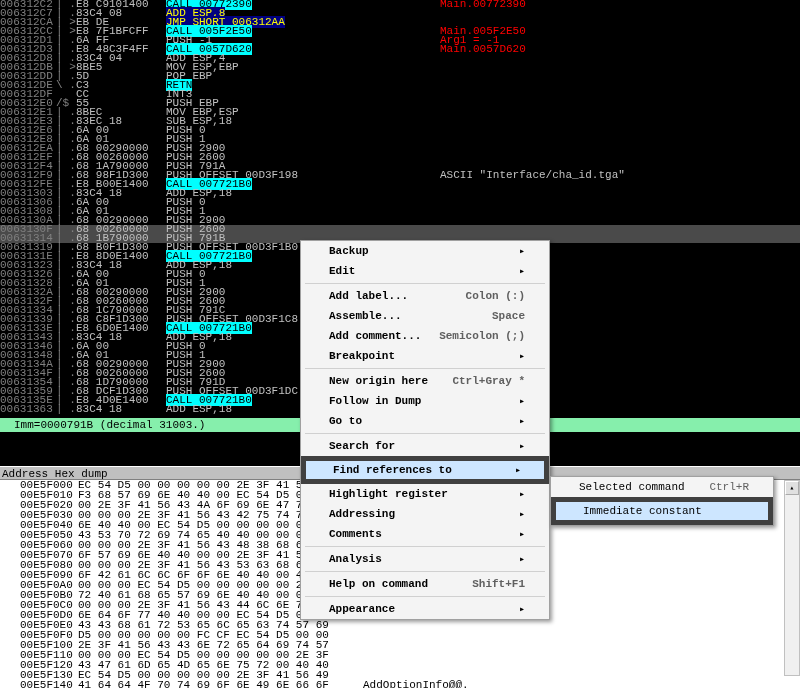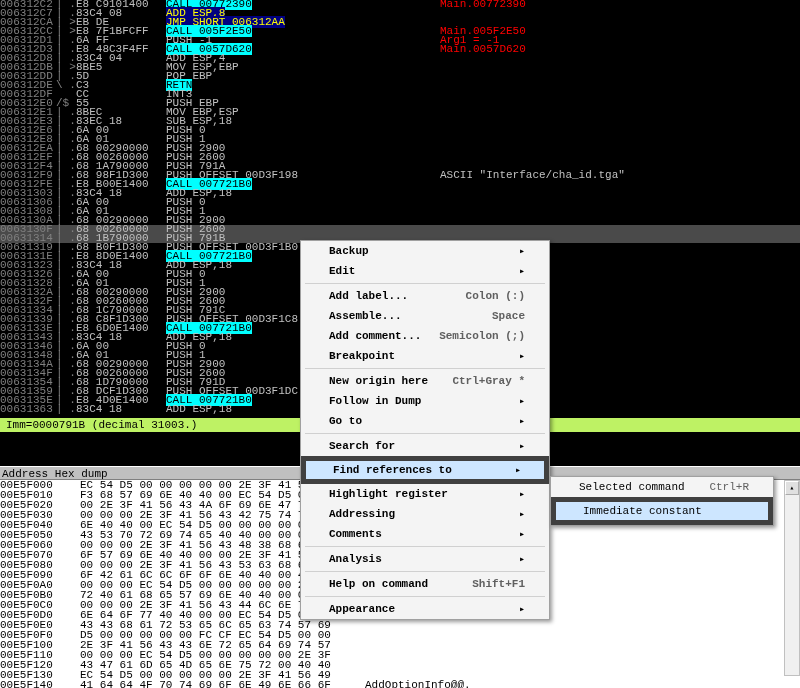--- a/index.html
+++ b/index.html
@@ -8,25 +8,25 @@
 .row { display: flex; height: 9px; line-height: 9px; white-space: pre; }
 .addr { color: #808080; width: 56px; }
 .pre { color: #808080; width: 20px; }
 .hex { color: #c0c0c0; width: 90px; }
 .ins { color: #c0c0c0; }
 .yellow { color: #ffff00; background: #000080; }
 .cyan { background: #00ffff; color: #000; }
 .comment { position: absolute; left: 440px; color: #ff0000; }
 .comment-w { position: absolute; left: 440px; color: #c0c0c0; }
 .highlight-row { background: #4a4a4a; }
-.status-line { position: absolute; top: 418px; left: 0; width: 800px; height: 14px; background: #bef264; color: #000; padding-left: 6px; line-height: 14px; }
+.status-line { position: absolute; top: 418px; left: 0; width: 800px; height: 14px; background: #86efac; color: #000; padding-left: 14px; line-height: 14px; }
 .dump-header { position: absolute; top: 466px; left: 0; width: 800px; height: 14px; background: #c0c0c0; color: #000; padding-left: 2px; border-top: 1px solid #fff; border-bottom: 1px solid #808080; line-height: 14px; }
 .dump { position: absolute; top: 480px; left: 0; width: 800px; height: 208px; background: #fff; color: #000; }
 .drow { display: flex; height: 10px; line-height: 10px; white-space: pre; }
-.daddr { width: 80px; }
+.daddr { width: 58px; margin-left: 20px; }
 .dhex { width: 285px; }
 .dascii { color: #000; }
 .scrollbar { position: absolute; right: 0; top: 480px; width: 16px; height: 196px; background: #f0f0f0; border: 1px solid #c0c0c0; }
 .sbtn { width: 14px; height: 14px; background: #e0e0e0; border: 1px outset #fff; text-align: center; font-size: 8px; line-height: 12px; }
 .menu { position: absolute; background: #f4f4f4; border: 1px solid #a0a0a0; box-shadow: 2px 2px 4px rgba(0,0,0,0.4); font-family: Tahoma, Arial, sans-serif; font-size: 12px; color: #000; }
 .menu1 { top: 240px; left: 300px; width: 250px; font-weight: bold; }
 .menu2 { top: 476px; left: 550px; width: 224px; }
 .mitem { padding: 4px 24px 4px 28px; display: flex; justify-content: space-between; align-items: center; cursor: default; }
 .msep { height: 1px; background: #d0d0d0; margin: 2px 4px; }
 .arrow { font-size: 10px; color: #000; }

